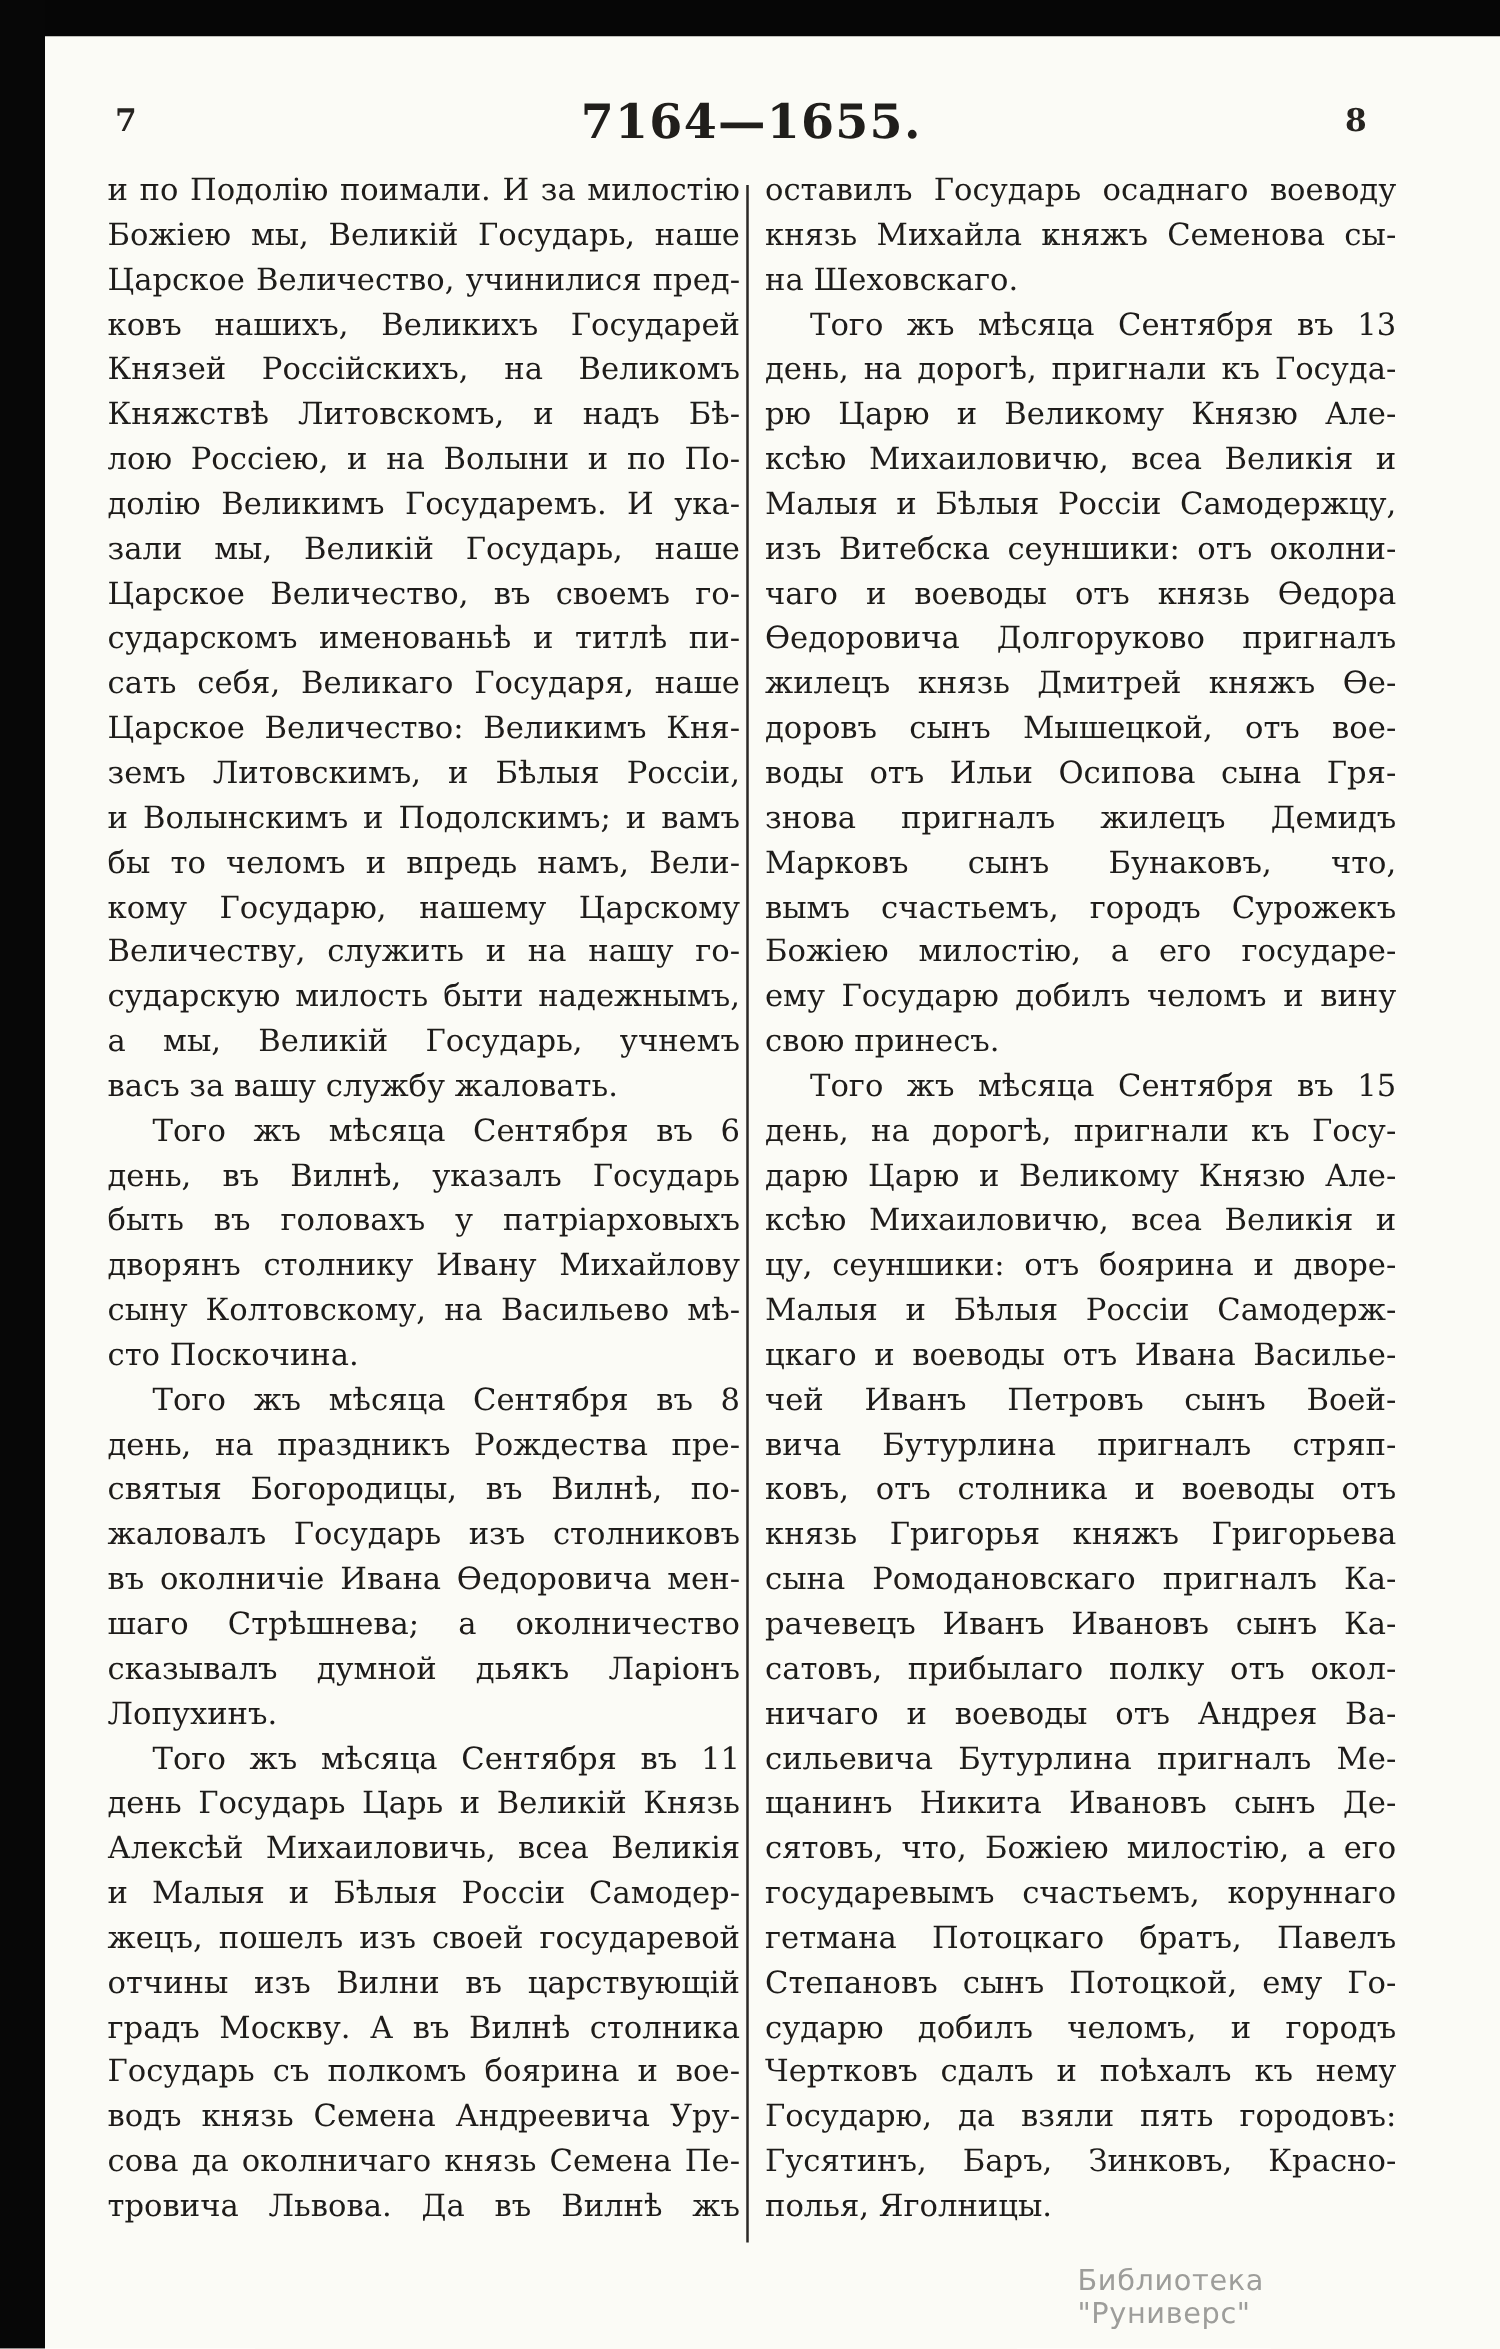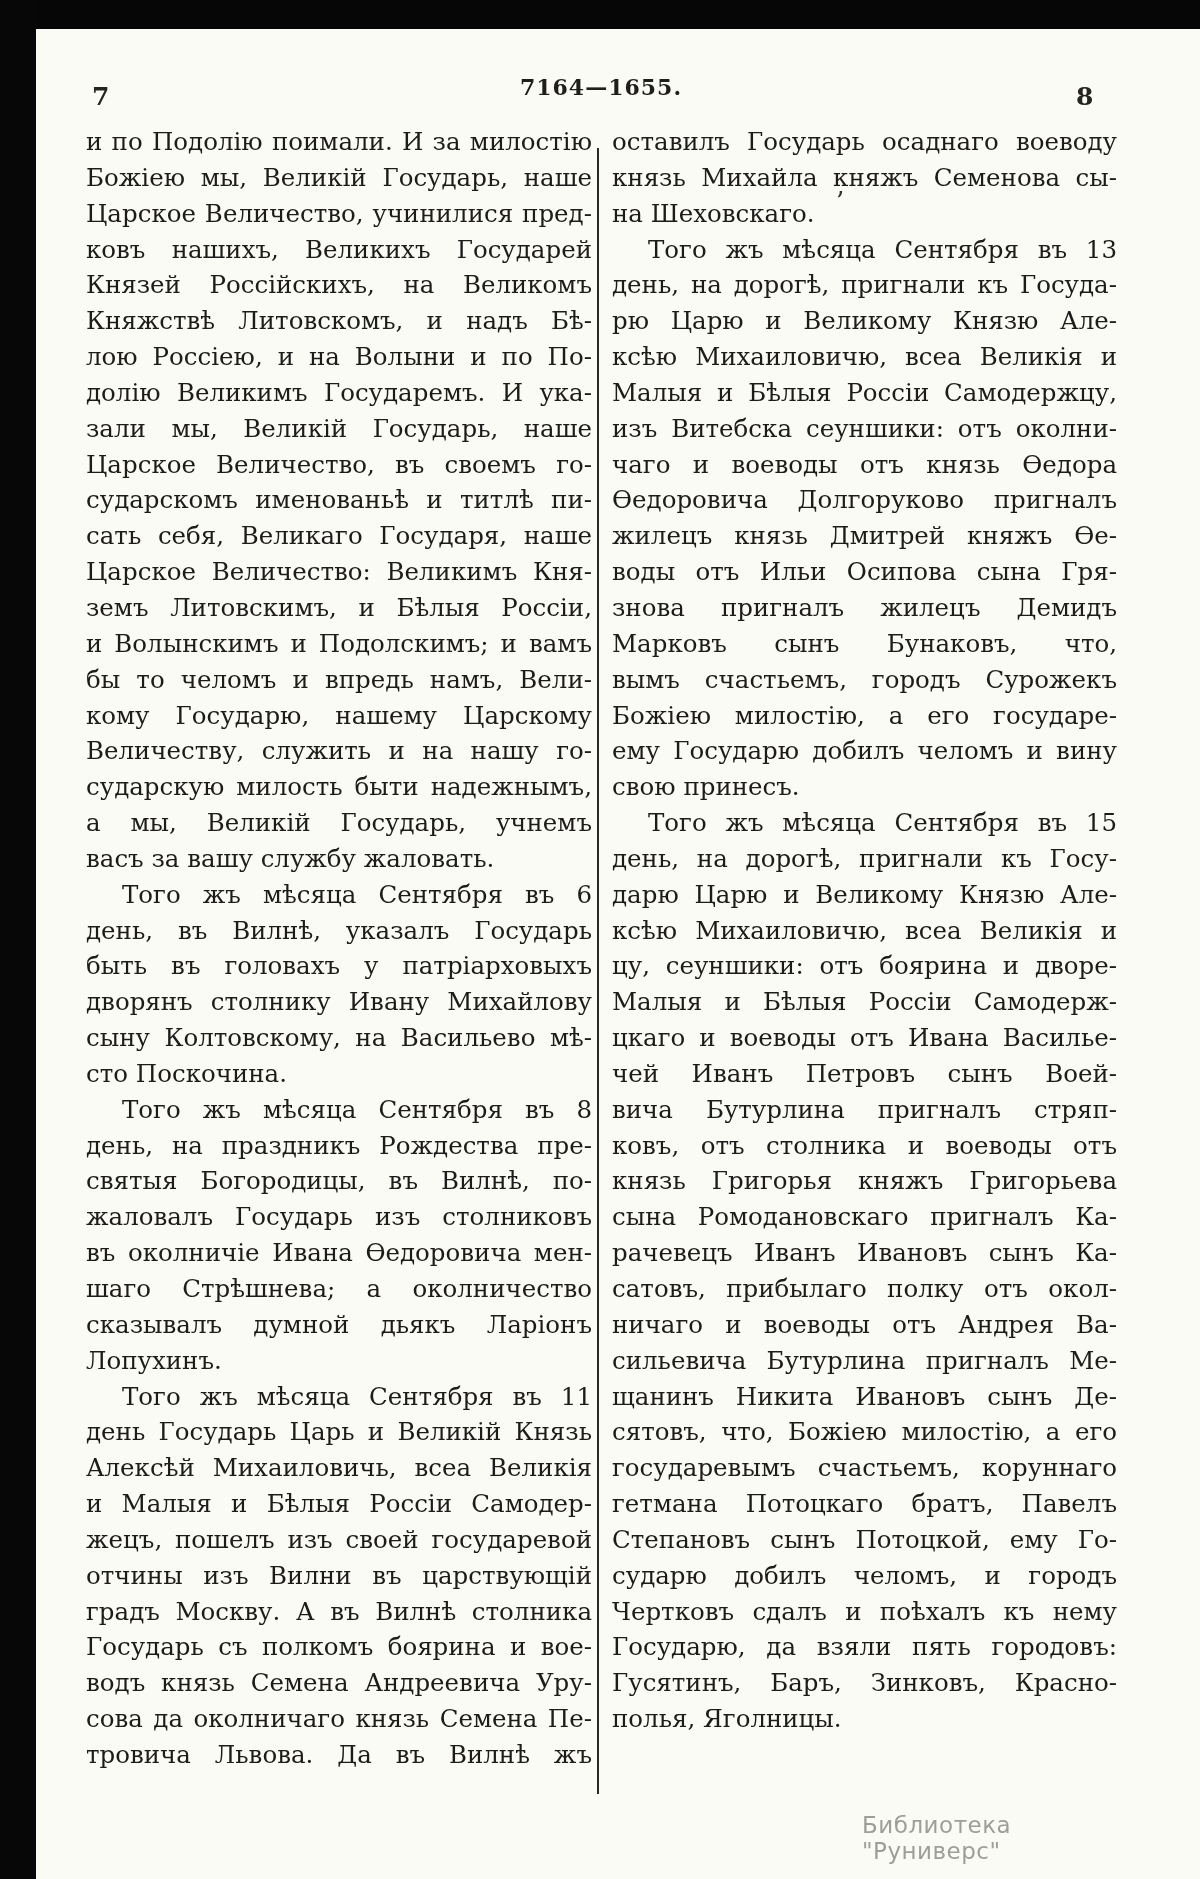--- a/index.html
+++ b/index.html
@@ -38,29 +38,29 @@
     color: #262420;
   }
   .pagenum.left  { left: 92px; }
   .pagenum.right { left: 1076px; }
   .header-title {
     position: absolute;
     left: 85px;
     top: 74px;
     width: 1032px;
     text-align: center;
-    font-size: 22px;
+    font-size: 38px;
     font-weight: bold;
     letter-spacing: 1px;
     color: #201e1b;
   }
   
   .column {
     position: absolute;
-    top: 124px;
+    top: 134px;
   }
   .col-left  { left: 86px;  width: 506px; }
   .col-right { left: 612px; width: 505px; }
   .divider {
     position: absolute;
     left: 597px;
     top: 148px;
     width: 2px;
     height: 1646px;
     background: #2b2926;
@@ -171,20 +171,21 @@
       <div class="line end">на Шеховскаго.</div>
       <div class="line indent">Того жъ мѣсяца Сентября въ 13</div>
       <div class="line">день, на дорогѣ, пригнали къ Госуда-</div>
       <div class="line">рю Царю и Великому Князю Але-</div>
       <div class="line">ксѣю Михаиловичю, всеа Великія и</div>
       <div class="line">Малыя и Бѣлыя Россіи Самодержцу,</div>
       <div class="line">изъ Витебска сеуншики: отъ околни-</div>
       <div class="line">чаго и воеводы отъ князь Ѳедора</div>
       <div class="line">Ѳедоровича Долгоруково пригналъ</div>
       <div class="line">жилецъ князь Дмитрей княжъ Ѳе-</div>
+      <div class="line">доровъ сынъ Мышецкой, отъ вое-</div>
       <div class="line">воды отъ Ильи Осипова сына Гря-</div>
       <div class="line">знова пригналъ жилецъ Демидъ</div>
       <div class="line">Марковъ сынъ Бунаковъ, что,</div>
       <div class="line">вымъ счастьемъ, городъ Сурожекъ</div>
       <div class="line">Божіею милостію, а его государе-</div>
       <div class="line">ему Государю добилъ челомъ и вину</div>
       <div class="line end">свою принесъ.</div>
       <div class="line indent">Того жъ мѣсяца Сентября въ 15</div>
       <div class="line">день, на дорогѣ, пригнали къ Госу-</div>
       <div class="line">дарю Царю и Великому Князю Але-</div>

